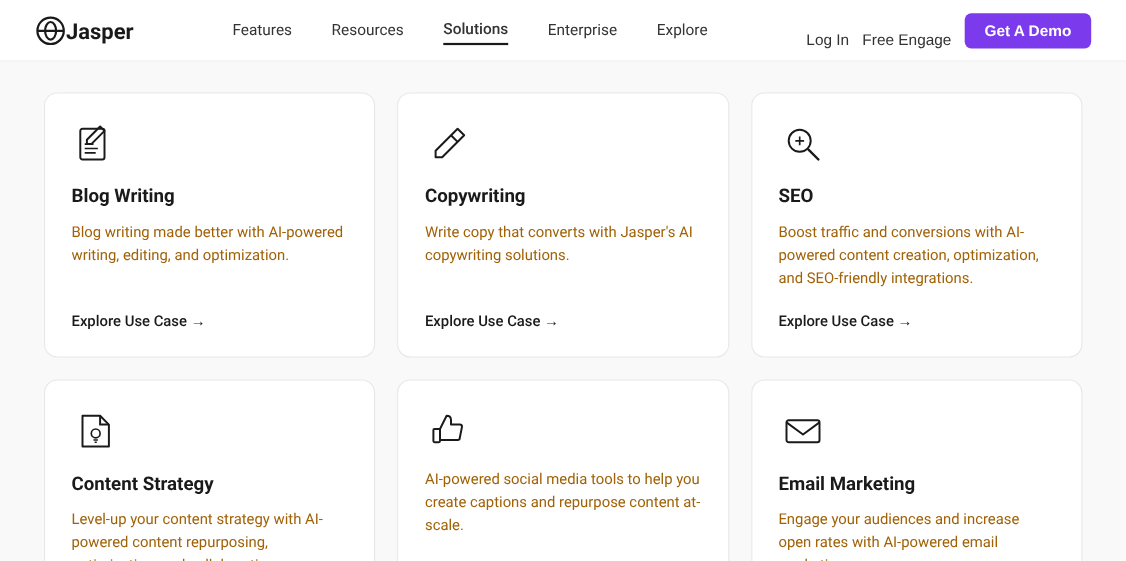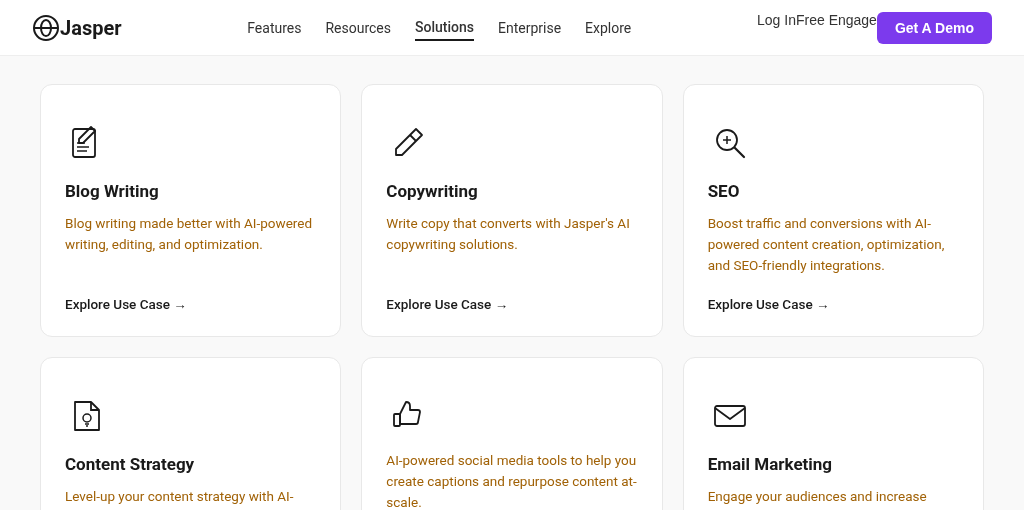--- a/index.html
+++ b/index.html
@@ -33,37 +33,37 @@
       font-weight: 700;
       color: #1a1a1a;
     }
     .logo-icon {
       width: 28px;
       height: 28px;
     }
     .navbar-nav {
       display: flex;
       align-items: center;
-      gap: 24px;
+      gap: 36px;
     }
     .nav-link {
       font-size: 14px;
       color: #333;
       text-decoration: none;
       cursor: pointer;
       padding: 4px 0;
     }
     .nav-link.active {
       border-bottom: 2px solid #1a1a1a;
       font-weight: 500;
     }
     .navbar-actions {
       display: flex;
-      align-items: flex-start;
-      gap: 0;
+      align-items: flex-end;
+      gap: 12px;
     }
     .btn-login {
       font-size: 14px;
       color: #333;
       background: none;
       border: none;
       cursor: pointer;
       font-weight: 500;
     }
     .btn-free-trial {
@@ -90,21 +90,21 @@
       padding: 28px 40px 32px;
     }
     .cards-grid {
       display: grid;
       grid-template-columns: repeat(3, 1fr);
       gap: 20px;
     }
     .card {
       background: #fff;
       border-radius: 12px;
-      padding: 36px 24px 24px;
+      padding: 24px 24px 24px;
       border: 1px solid #e8e8e8;
       display: flex;
       flex-direction: column;
       gap: 12px;
     }
     .card-icon {
       width: 44px;
       height: 44px;
       display: flex;
       align-items: center;

